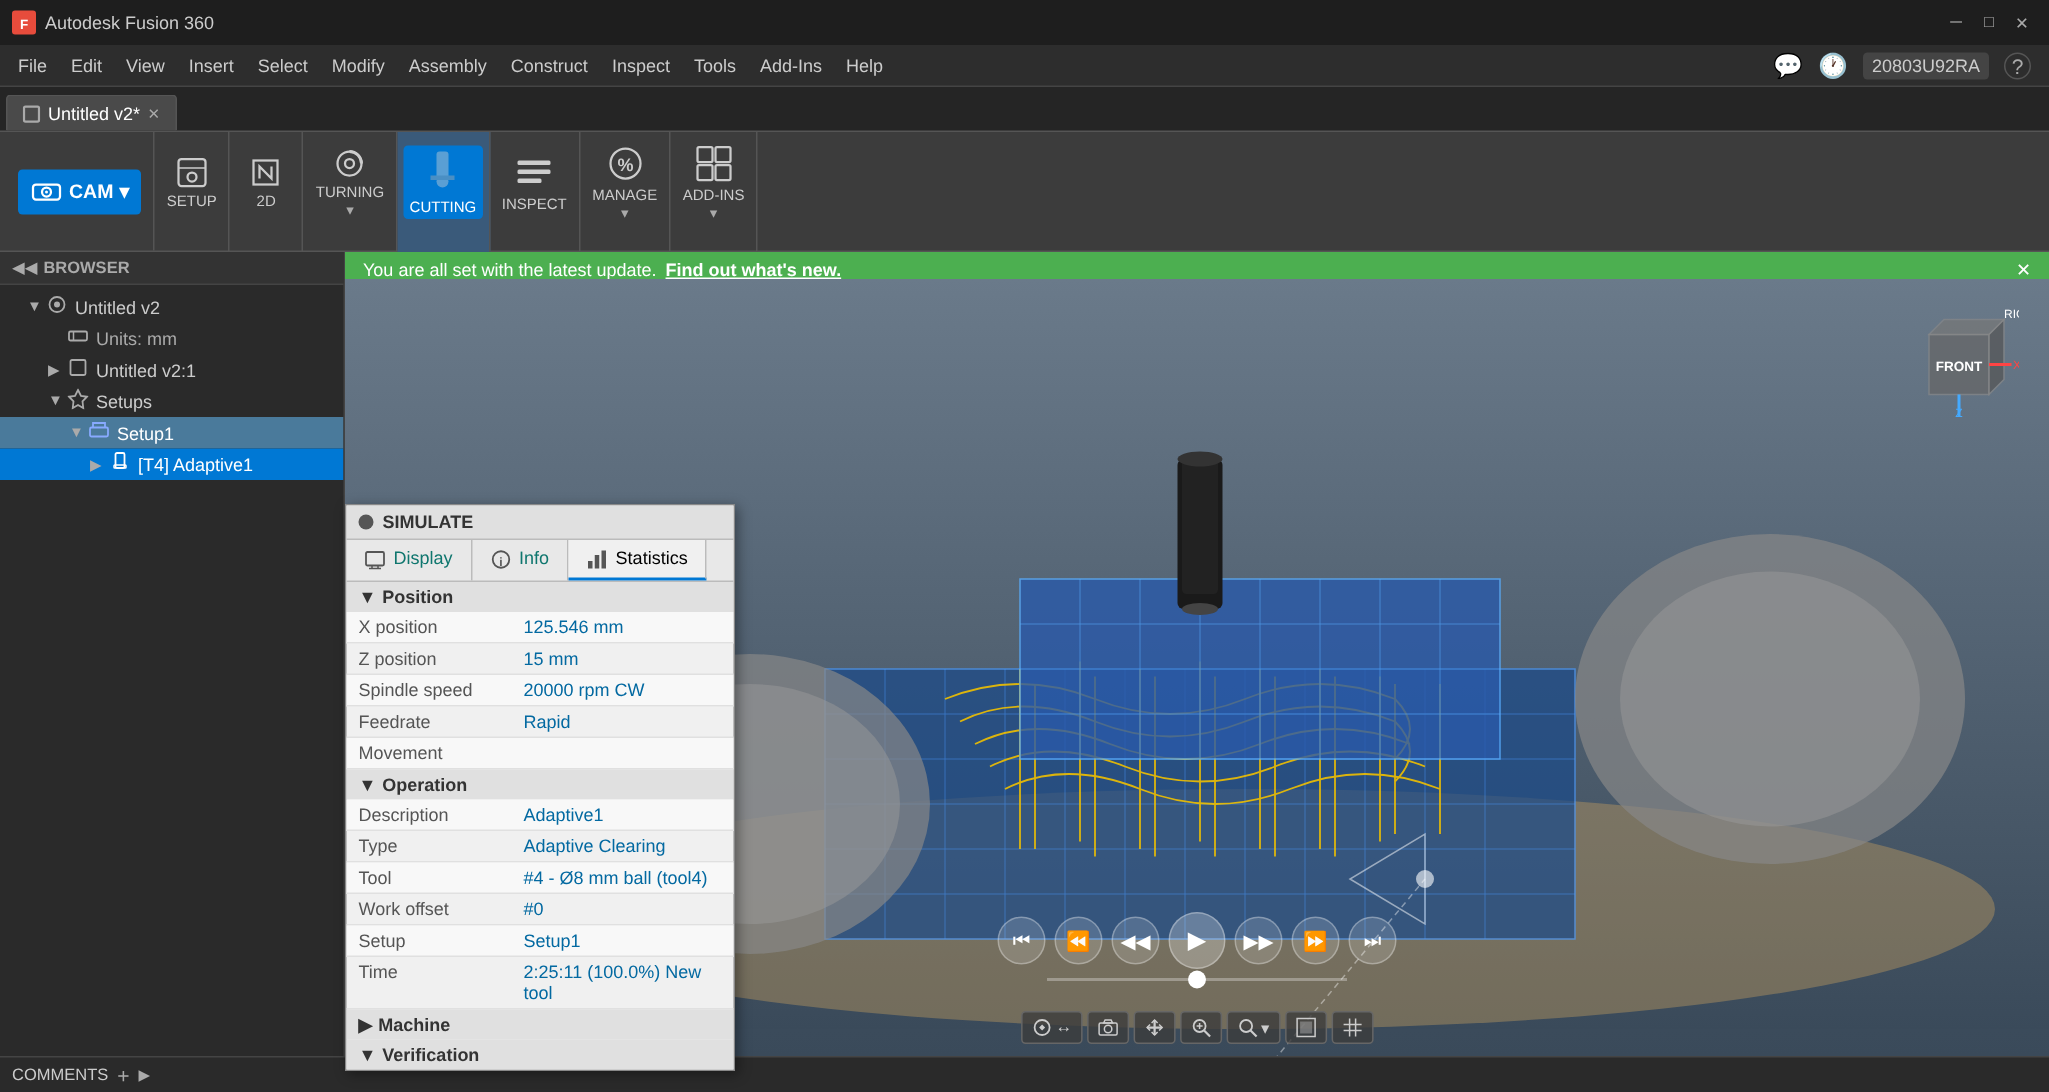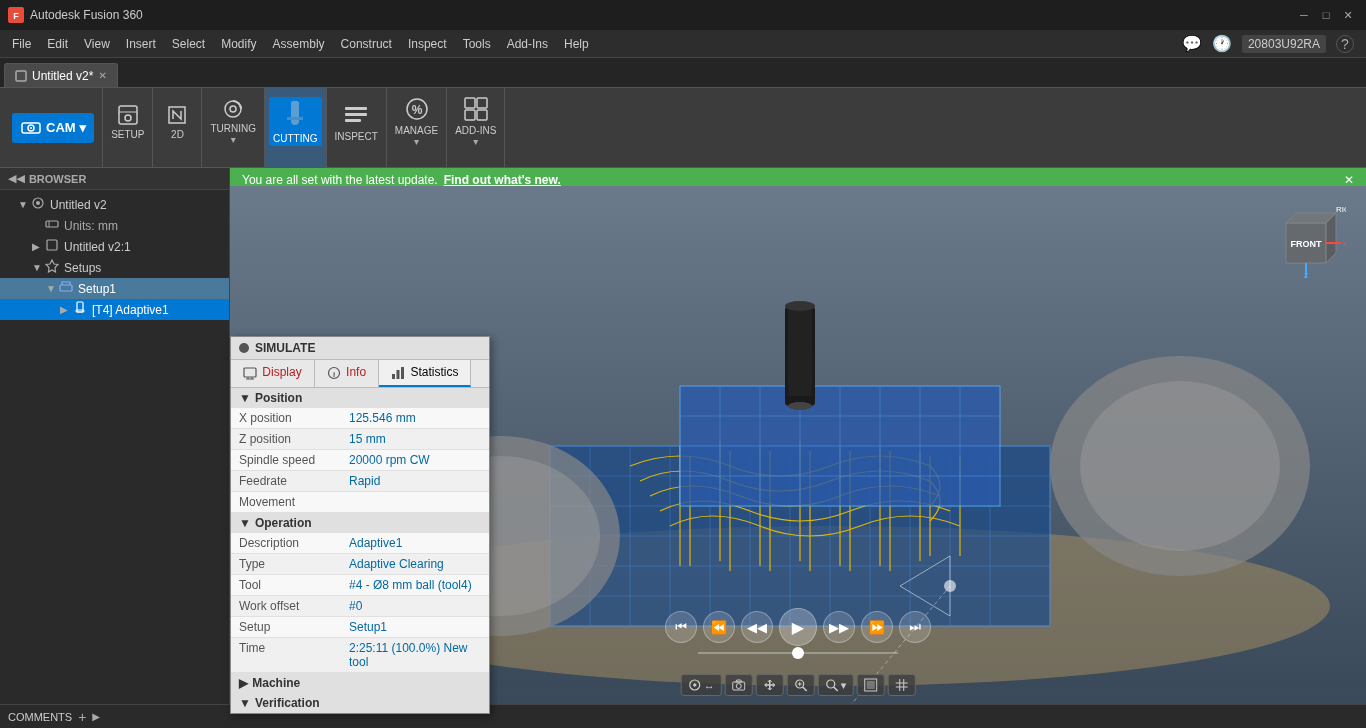--- a/index.html
+++ b/index.html
@@ -158,21 +158,21 @@
     }
     .sim-tabs {
       display: flex;
       background: #e8e8e8;
       border-bottom: 1px solid #bbb;
     }
     .sim-tab {
       padding: 5px 12px;
       cursor: pointer;
       font-size: 12px;
-      color: #b91c1c;
+      color: #0f766e;
       border-right: 1px solid #bbb;
     }
     .sim-tab.active {
       background: #f0f0f0;
       border-bottom: 2px solid #0078d4;
       color: #000;
     }
     .sim-section {
       padding: 0;
     }

